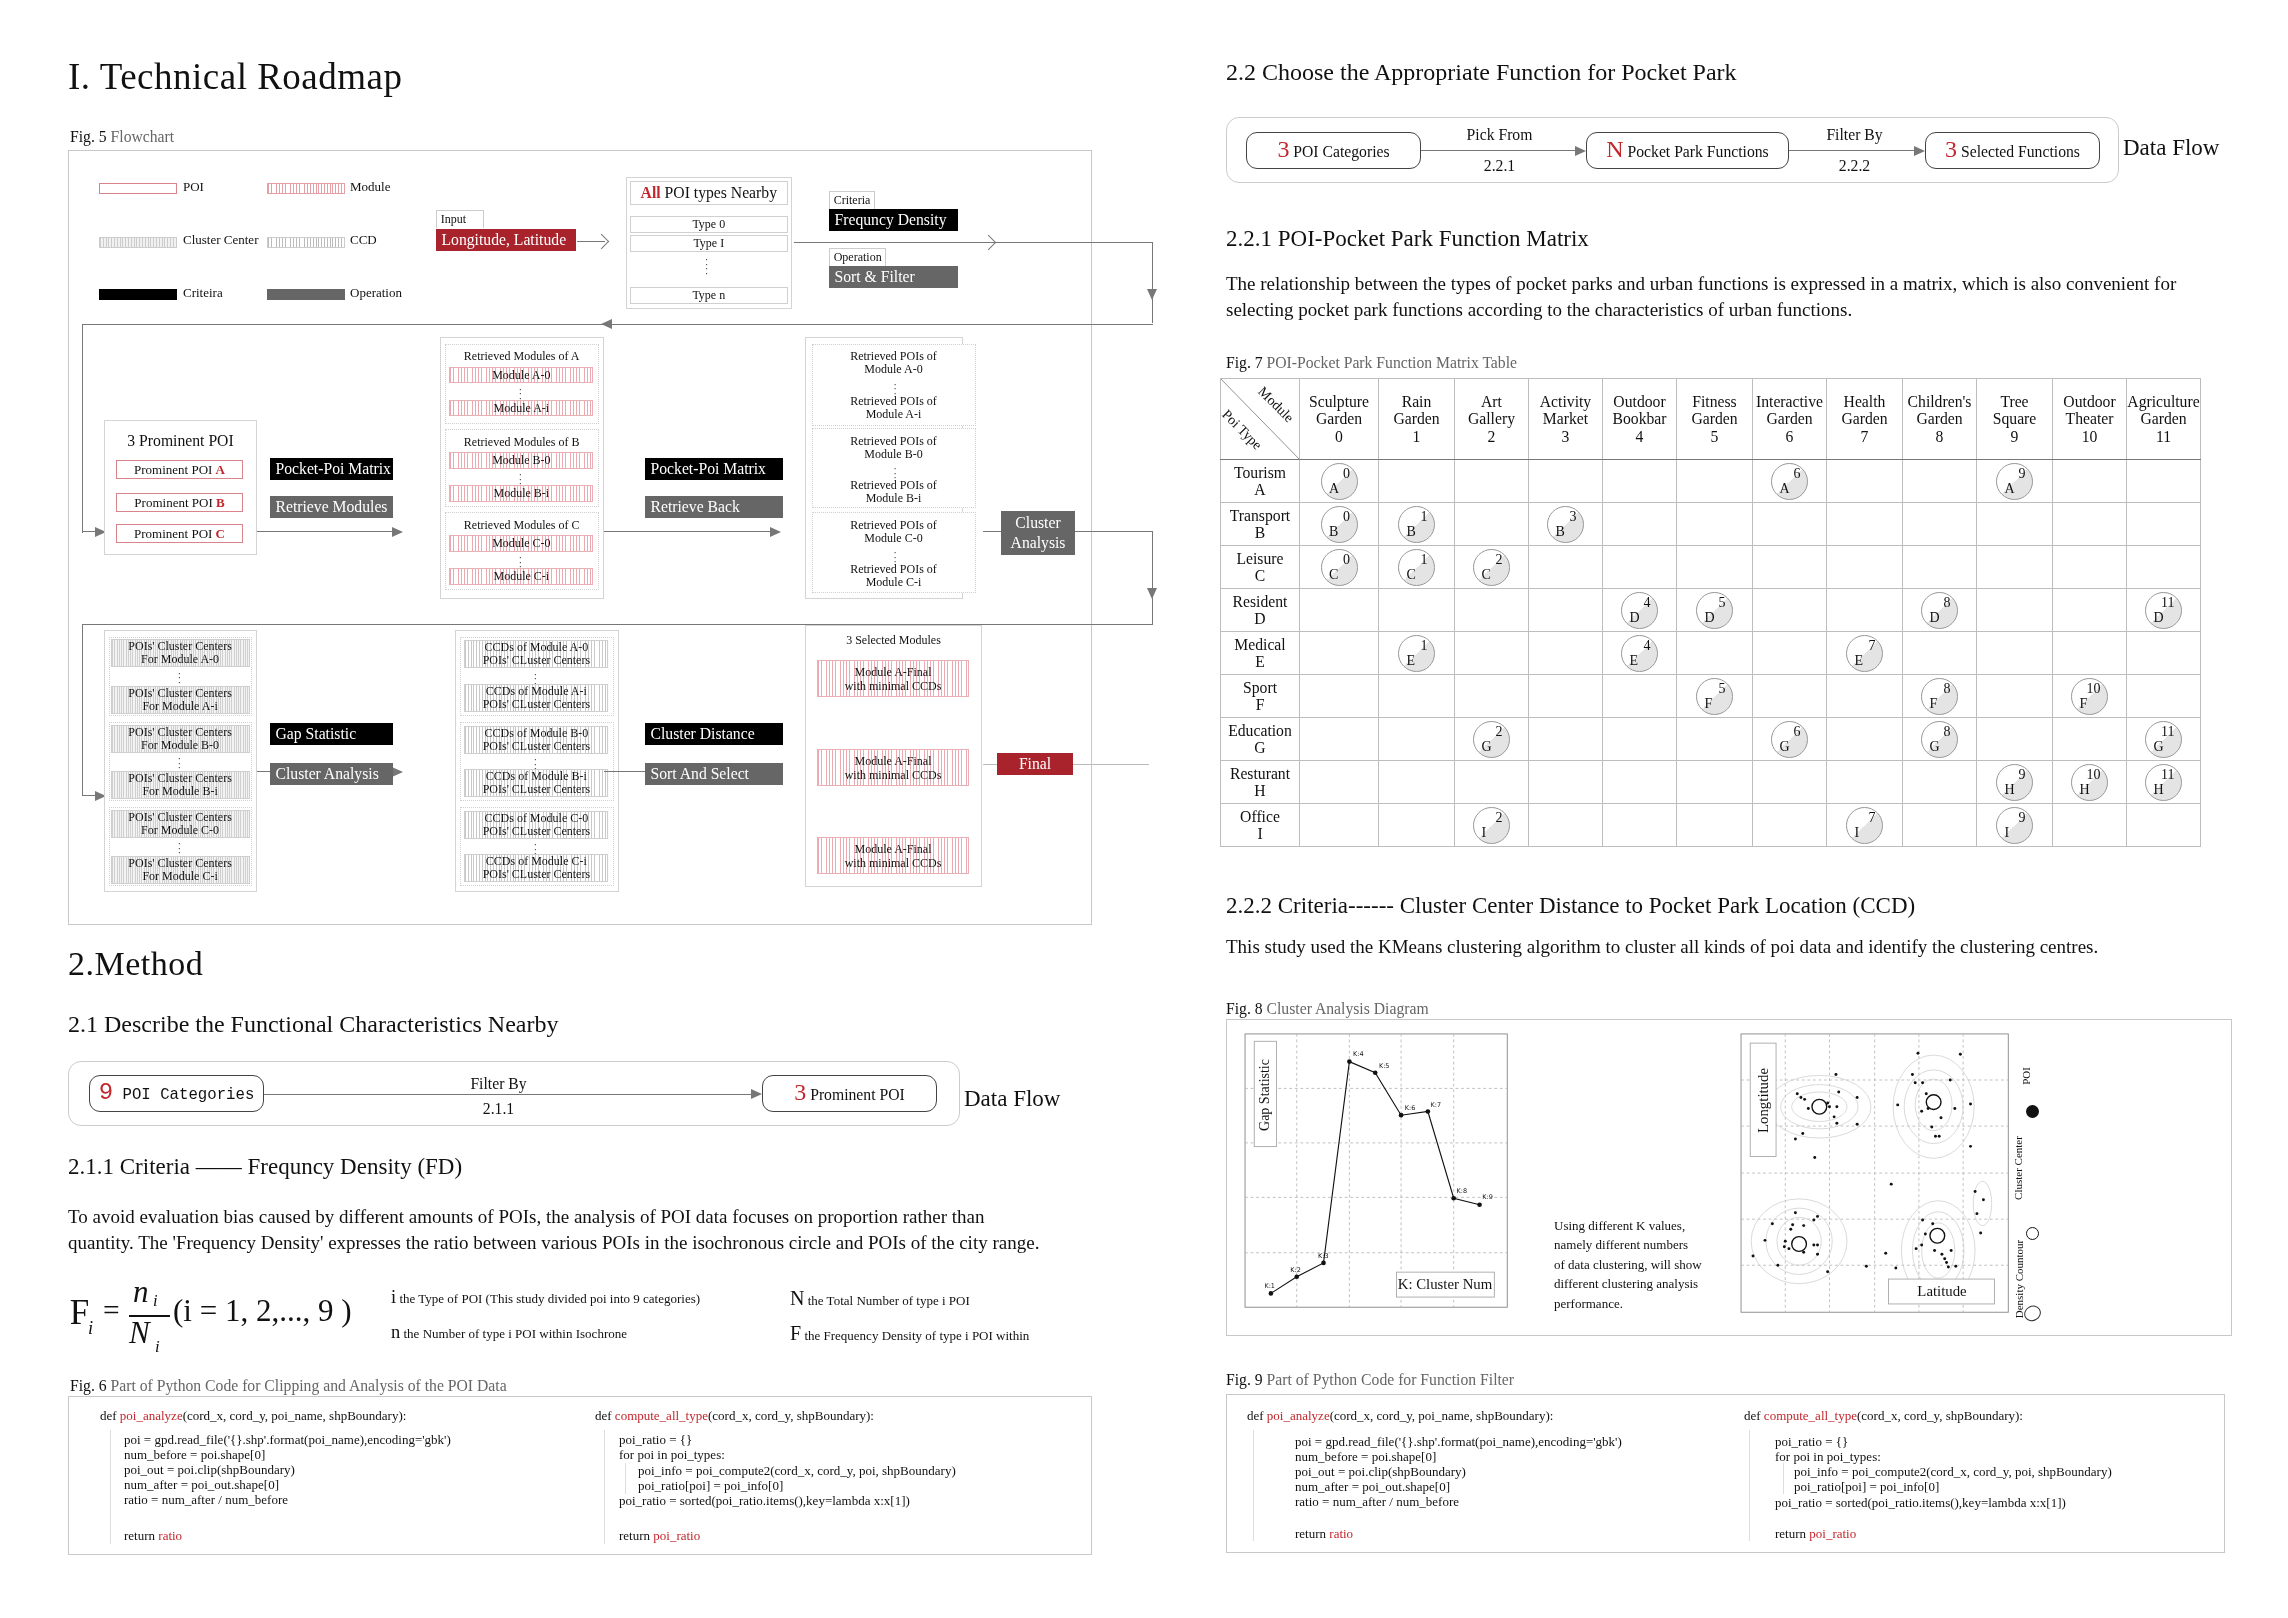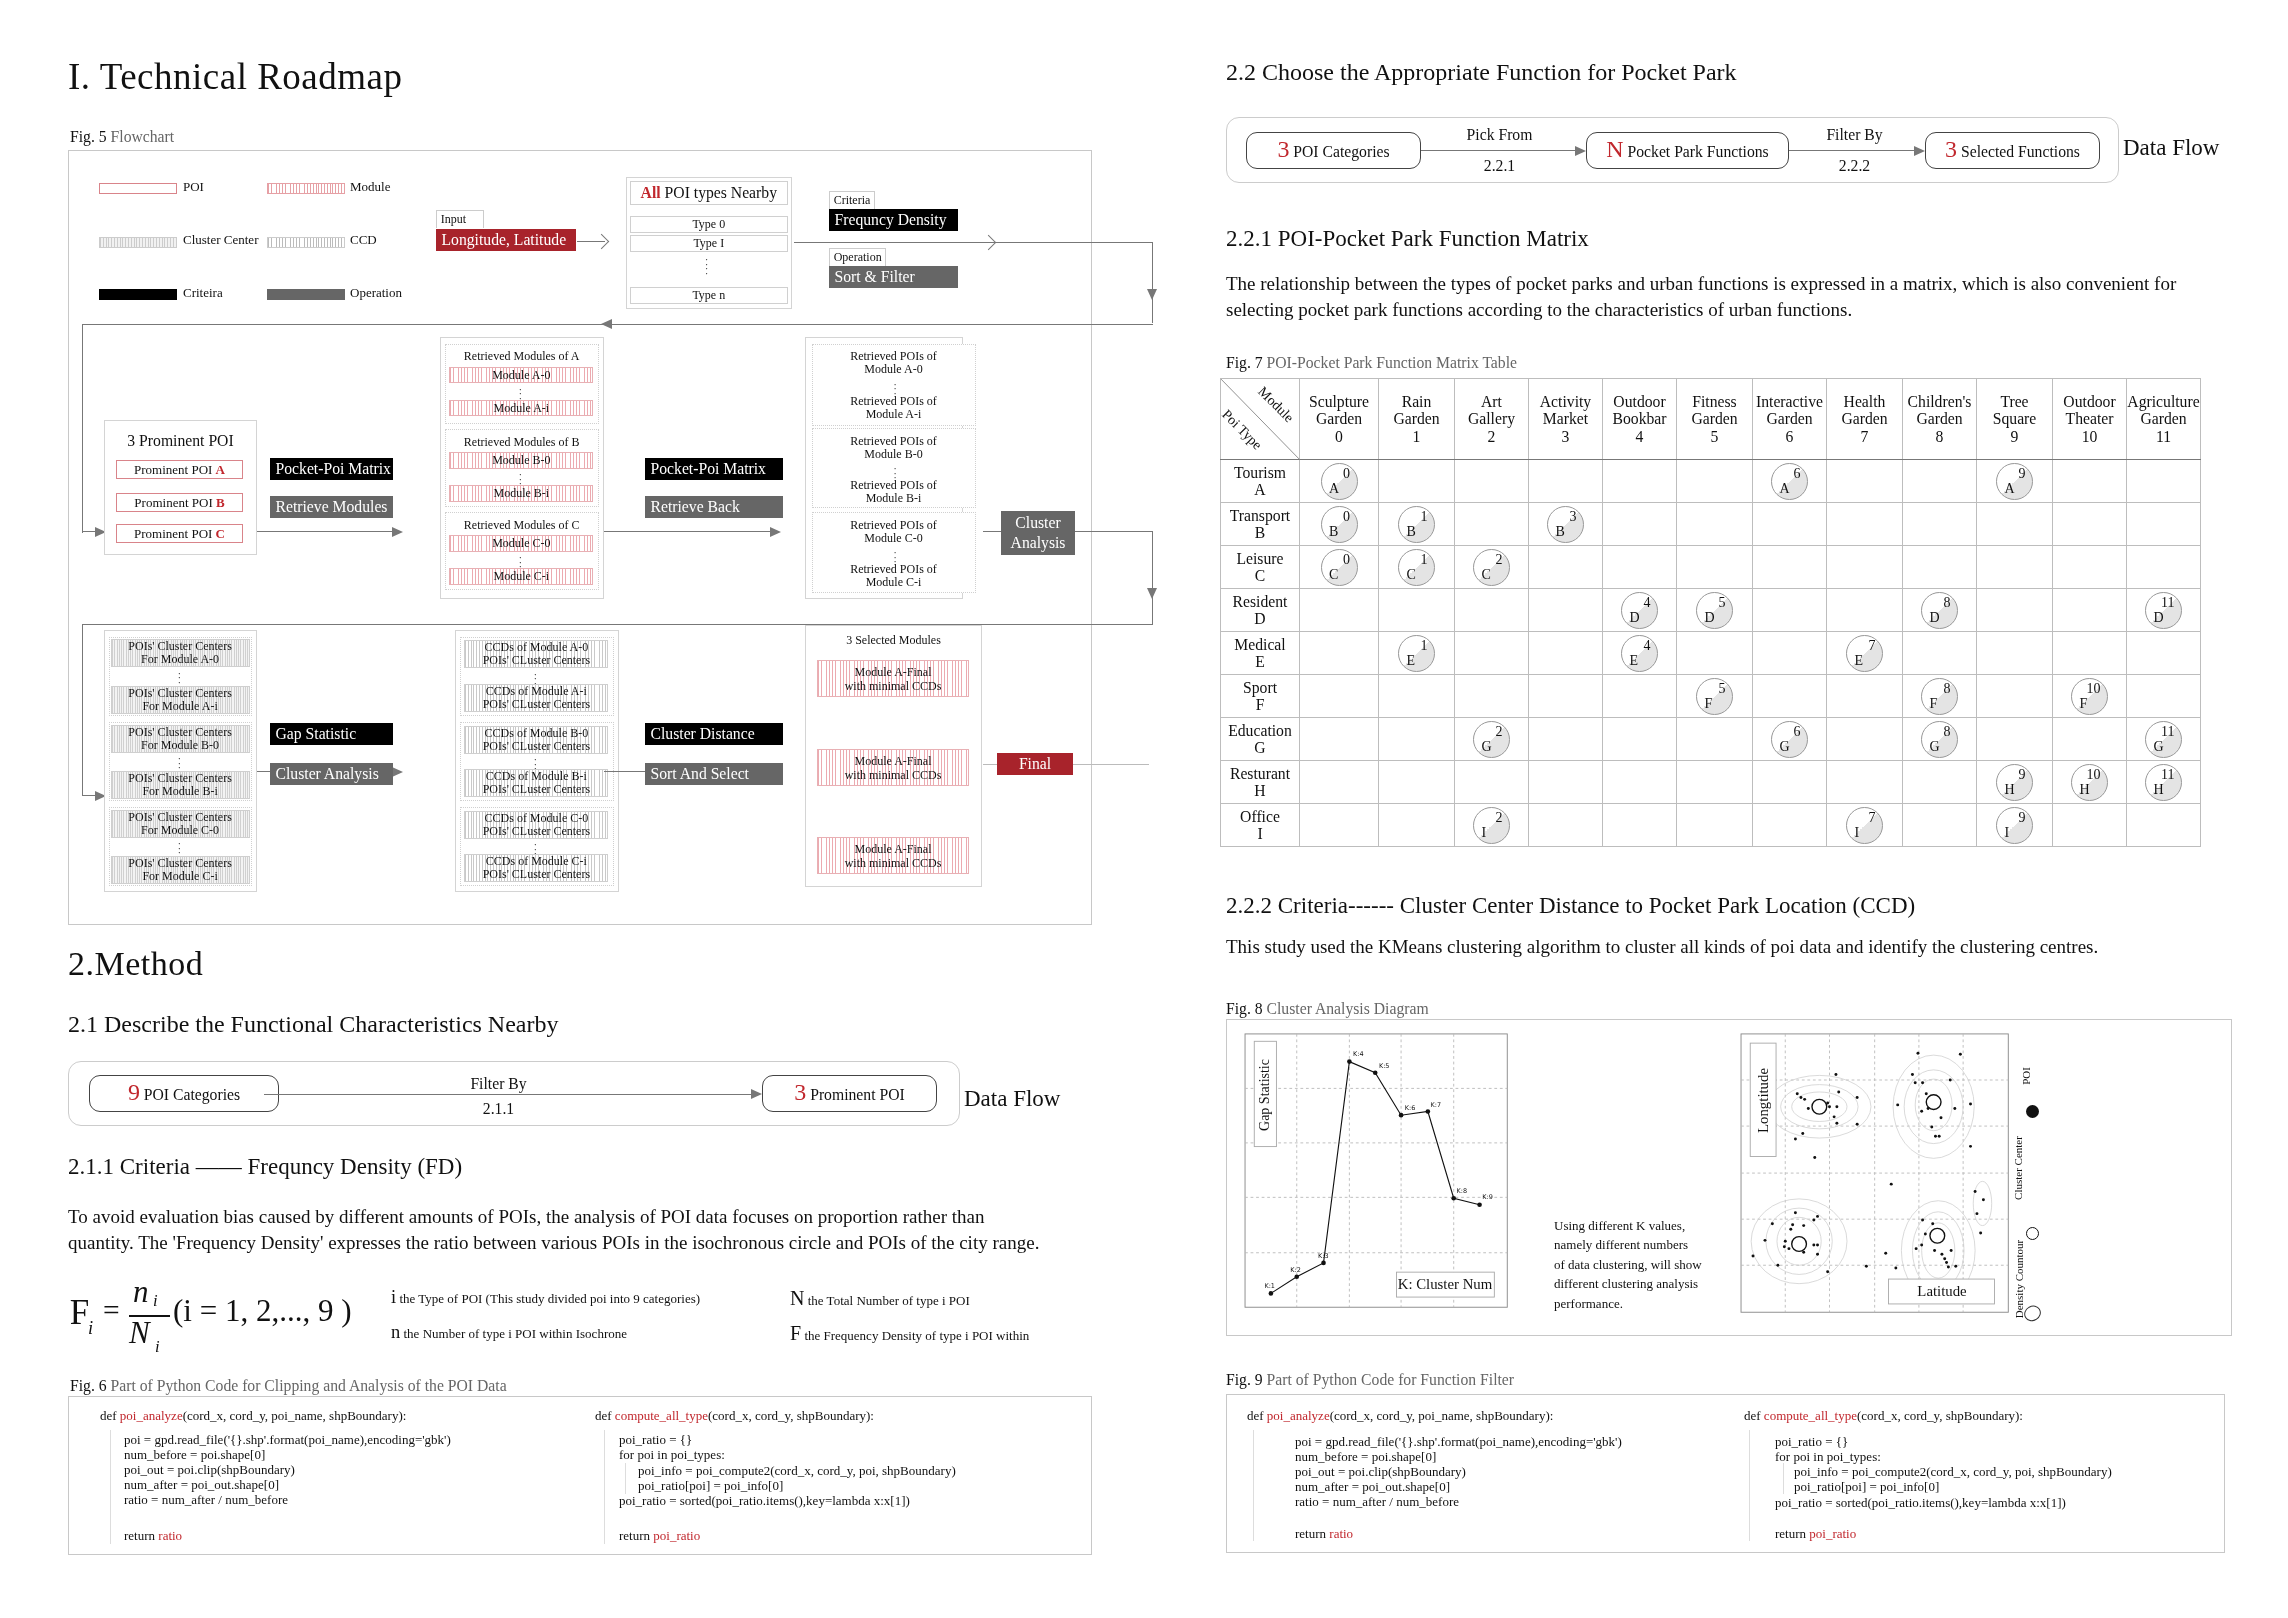--- a/index.html
+++ b/index.html
@@ -264,21 +264,21 @@
 with minimal CCDs</div>
   </div>
   <div class="line" style="left:914px;top:613px;width:166px;height:0.9px;background:#bbb;"></div>
   <div class="tag-red" style="left:928px;top:602px;width:76px;">Final</div>
 </div>
 
 <div class="abs h1" style="left:68px;top:945px;font-size:34px;">2.Method</div>
 <div class="abs h2" style="left:68px;top:1011px;">2.1 Describe the Functional Characteristics Nearby</div>
 
 <div class="df-outer" style="left:68px;top:1061px;width:892px;height:65px;"></div>
-<div class="df-pill" style="left:89px;top:1075px;width:190px;height:37px;line-height:33px;">
+<div class="df-pill" style="left:89px;top:1075px;width:175px;height:37px;line-height:33px;font-family:Liberation Mono, monospace;">
   <span class="num">9</span>
   <span>POI Categories</span>
 </div>
 <div class="df-label" style="left:406px;top:1075px;width:185px;">Filter By</div>
 <div class="abs line" style="left:264px;top:1094px;width:493px;height:1.4px;"></div>
 <div class="arrow-r" style="left:751px;top:1089px;"></div>
 <div class="df-label" style="left:406px;top:1100px;width:185px;">2.1.1</div>
 <div class="df-pill" style="left:762px;top:1075px;width:175px;height:37px;line-height:33px;">
   <span class="num">3</span>
   <span>Prominent POI</span>

